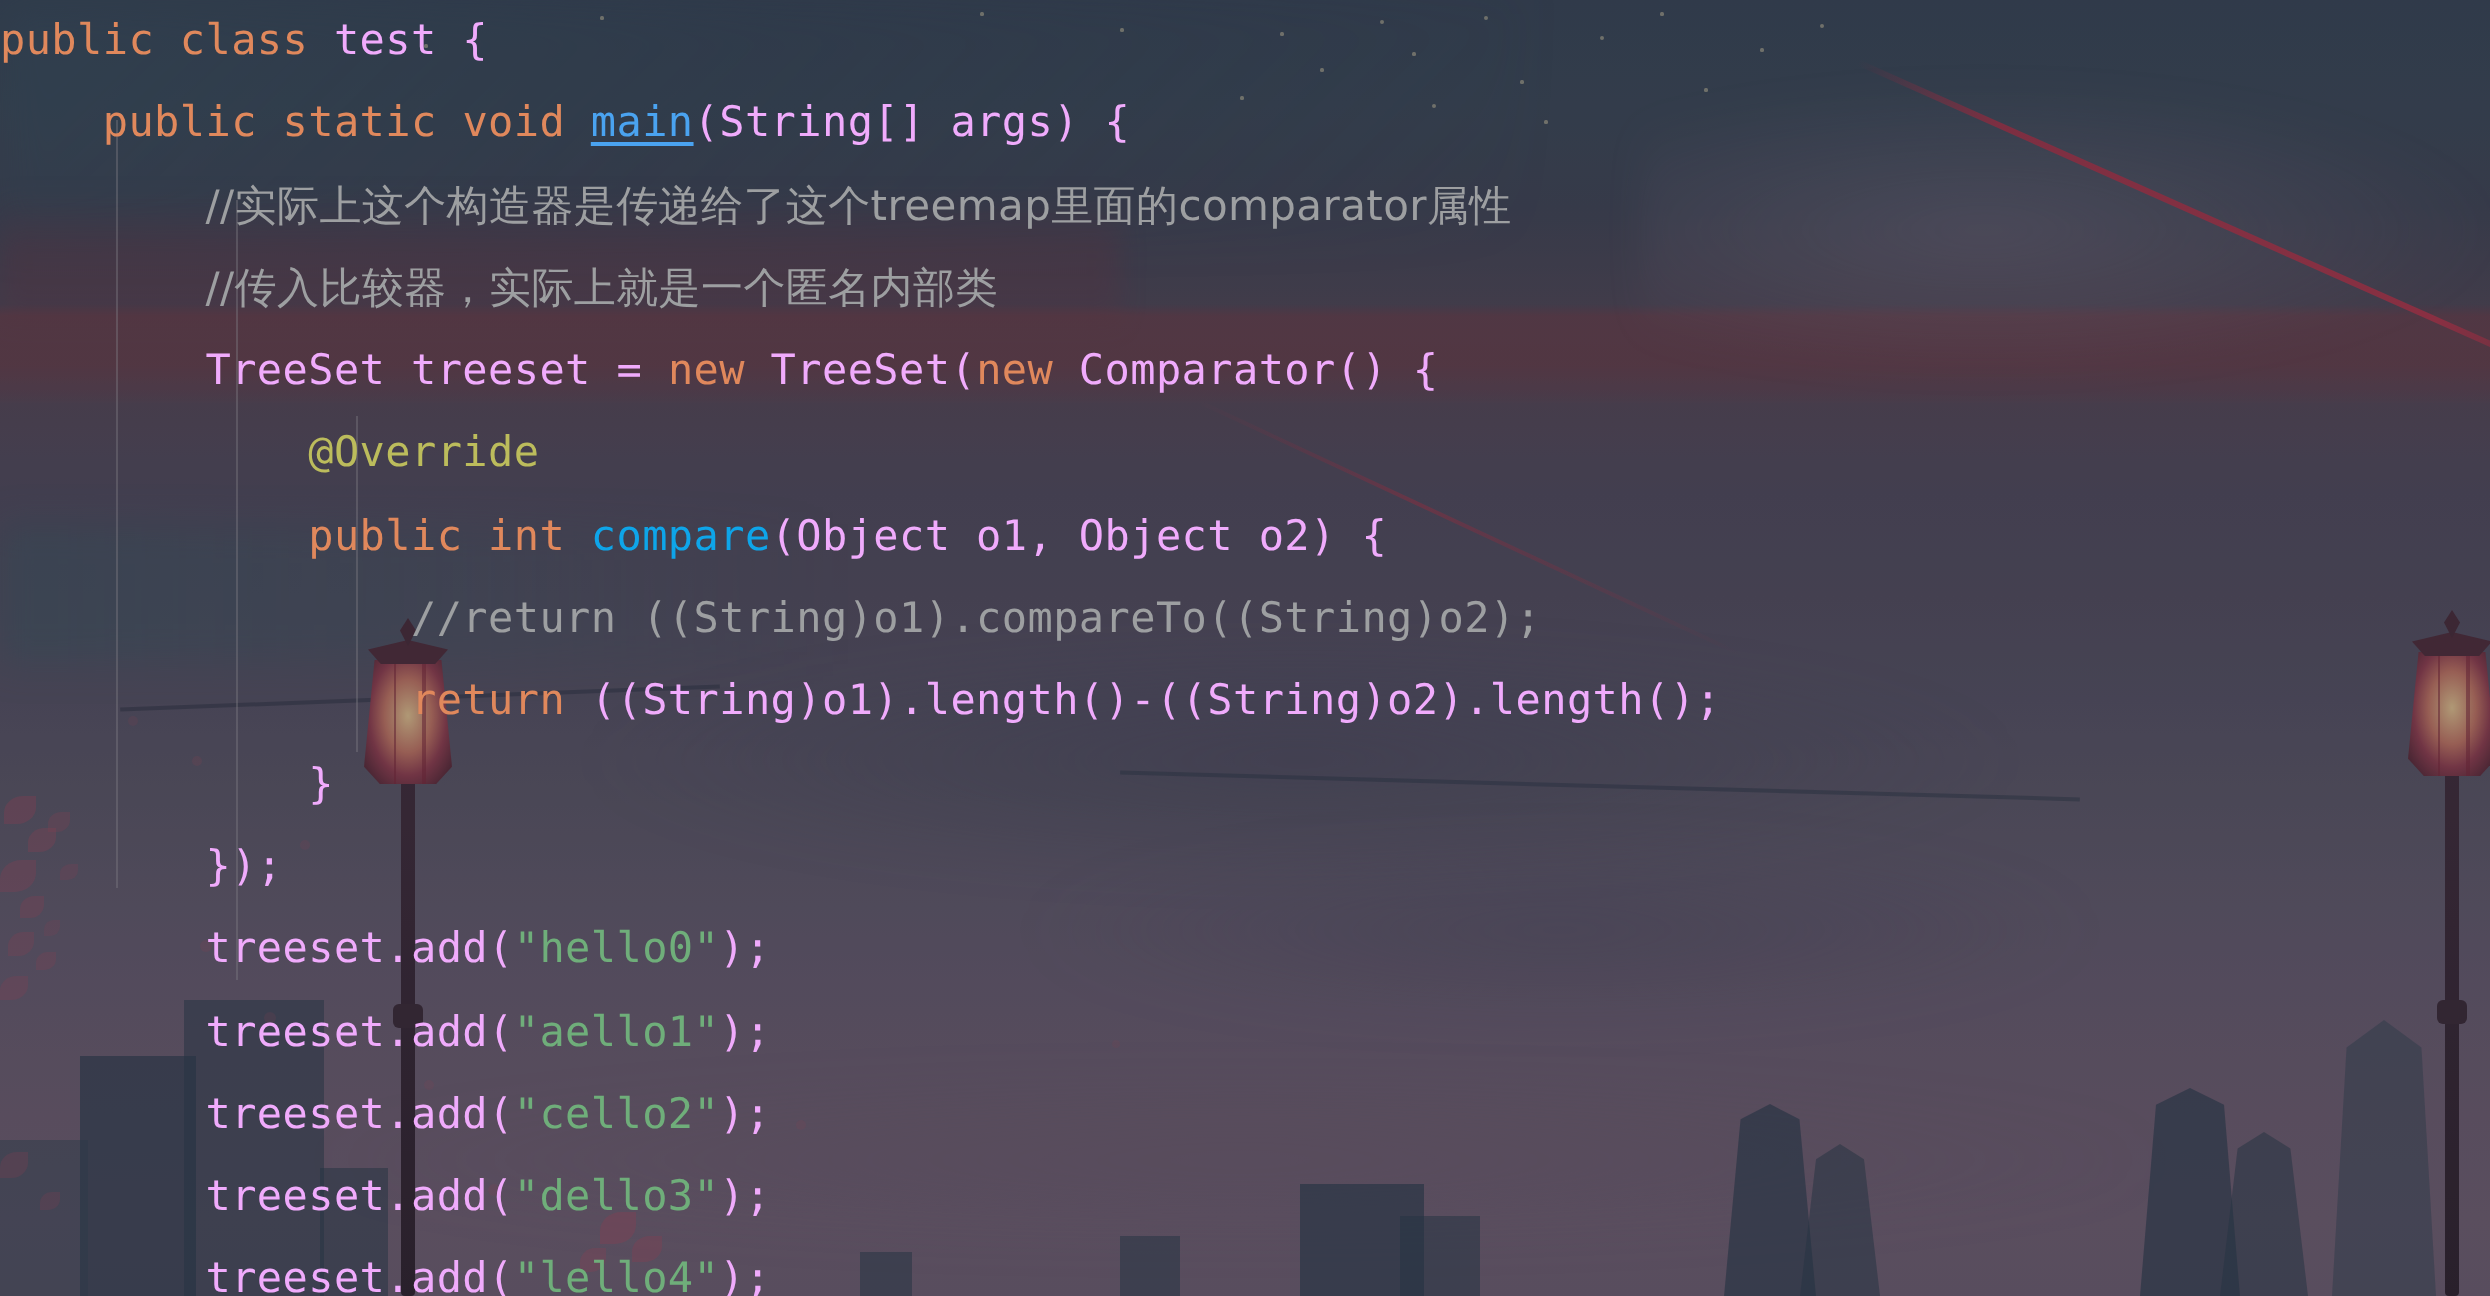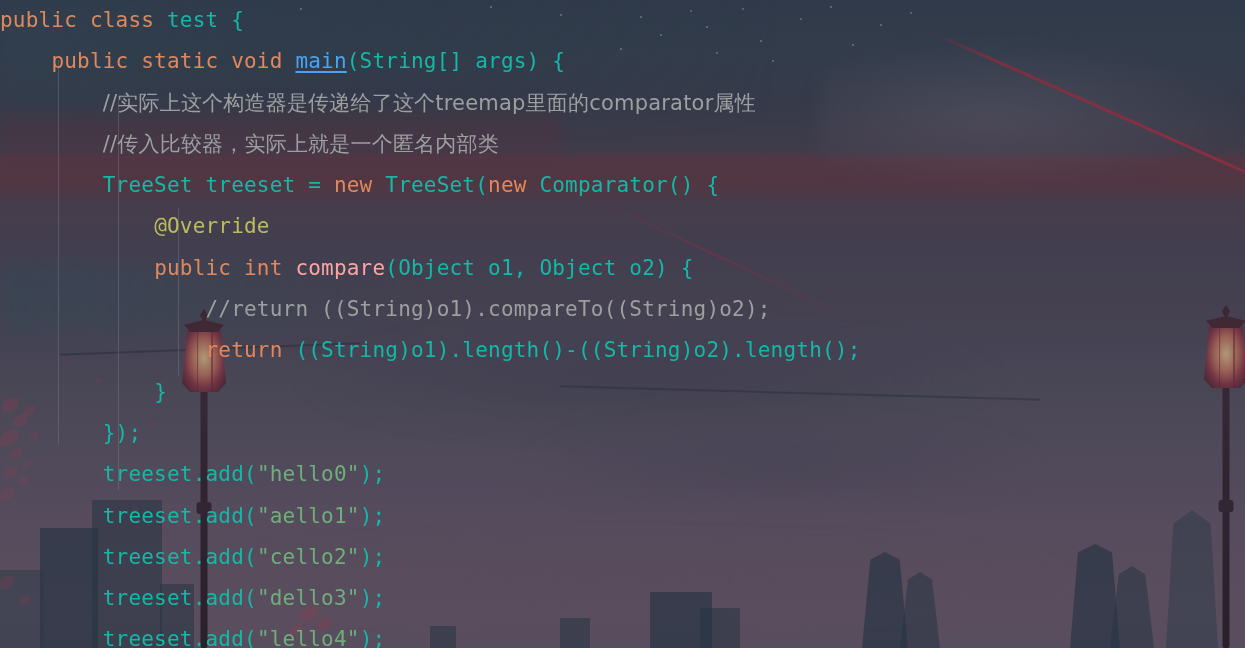--- a/index.html
+++ b/index.html
@@ -185,26 +185,26 @@
     font-family: "DejaVu Sans Mono", "Liberation Mono", monospace;
     font-size: 21px;
     line-height: 41.3px;
     white-space: pre;
     color: #d4d6d8;
     padding-top: 0px;
     letter-spacing: 0.2px;
   }
   .ln { position: relative; height: 41.3px; display: block; padding-left: 0px; }
   .kw       { color: #e0885c; }
-  .meth     { color: #fca5a5; margin-top: 42px; }
+  .meth     { color: #0ea5e9; margin-top: 42px; }
   .methdecl { color: #4aa3f0; text-decoration: underline; text-underline-offset: 3px; }
   .cmt      { color: #9d9fa1; }
   .str      { color: #6fae7a; }
   .anno     { color: #bcbc5c; }
-  .plain    { color: #14b8a6; }
+  .plain    { color: #f0abfc; }
   .zh       { font-family: "DejaVu Sans", "Liberation Sans", sans-serif; }
 </style>
 </head>
 <body>
 
 <div id="root">
 
   <div class="wp sky"></div>
   <div class="wp band-teal"></div>
   <div class="wp band-red2"></div>

